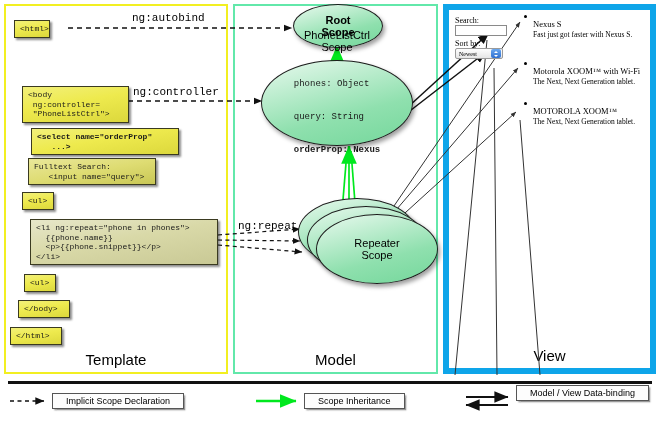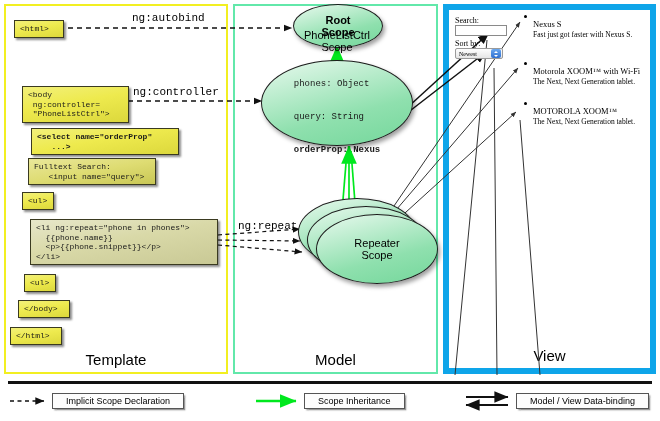--- a/index.html
+++ b/index.html
@@ -138,21 +138,21 @@
       <path d="M372,243 L516,112" stroke="#333" stroke-width="1" fill="none" marker-end="url(#athin)"></path>
     </g>
 
     <g>
       <path d="M455,375 L487,40" stroke="#333" stroke-width="1" fill="none"></path>
       <path d="M497,375 L494,68" stroke="#333" stroke-width="1" fill="none"></path>
       <path d="M540,375 L520,120" stroke="#333" stroke-width="1" fill="none"></path>
     </g>
   </svg>
 
-  <div class="cbox" style="left:14px;top:20px;width:50px;">&lt;html&gt;</div>
+  <div class="cbox" style="left:14px;top:20px;width:36px;">&lt;html&gt;</div>
 
   <div class="cbox" style="left:22px;top:86px;width:107px;">&lt;body
  ng:controller=
  "PhoneListCtrl"&gt;</div>
 
   <div class="cbox bold" style="left:31px;top:128px;width:148px;">&lt;select name="orderProp"
    ...&gt;</div>
 
   <div class="cbox dull" style="left:28px;top:158px;width:128px;">Fulltext Search:
    &lt;input name="query"&gt;</div>
@@ -248,16 +248,16 @@
         </marker>
       </defs>
       <path d="M10,20 L44,20" stroke="#111" stroke-width="1.4" stroke-dasharray="4,3.5" fill="none" marker-end="url(#lgk)"></path>
       <path d="M256,20 L296,20" stroke="#00e81e" stroke-width="2.6" fill="none" marker-end="url(#lgg)"></path>
       <path d="M466,16 L508,16" stroke="#111" stroke-width="2.2" fill="none" marker-end="url(#lgk)"></path>
       <path d="M508,24 L466,24" stroke="#111" stroke-width="2.2" fill="none" marker-end="url(#lgk)"></path>
     </svg>
 
     <div class="lgbox" style="left:52px;top:12px;">Implicit Scope Declaration</div>
     <div class="lgbox" style="left:304px;top:12px;">Scope Inheritance</div>
-    <div class="lgbox" style="left:516px;top:12px;">Model / View Data-binding</div>
+    <div class="lgbox" style="left:516px;top:4px;">Model / View Data-binding</div>
   </div>
 
 </div>
 
 </body></html>

